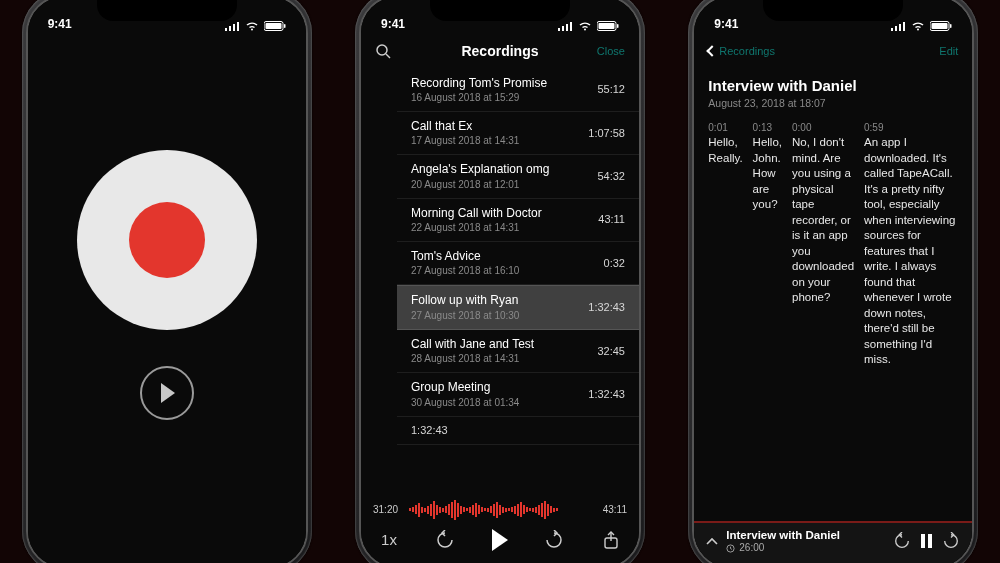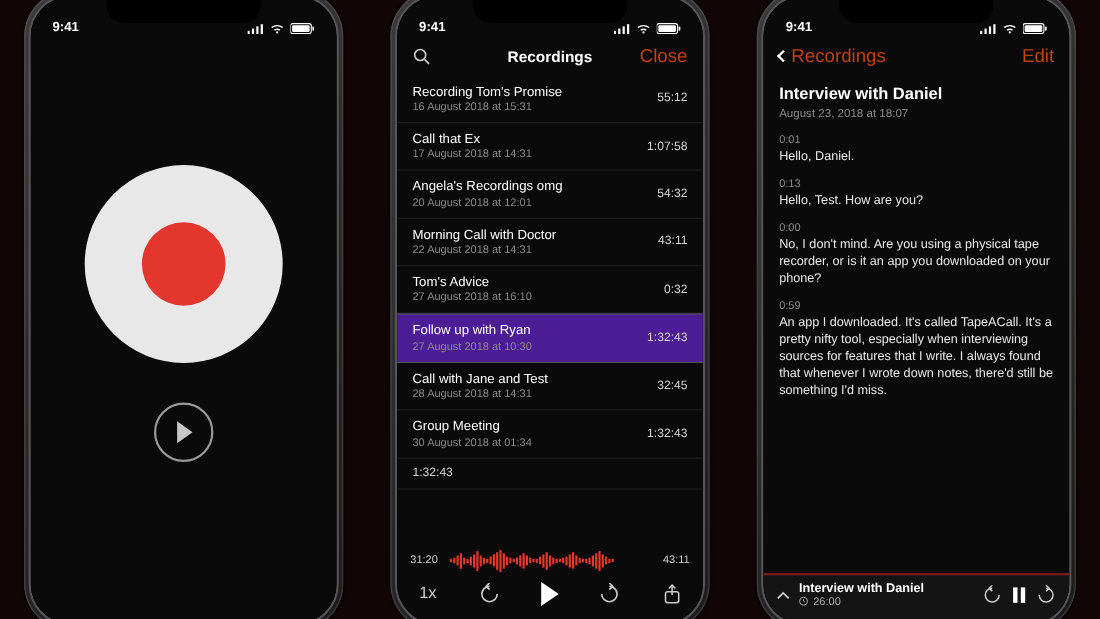--- a/index.html
+++ b/index.html
@@ -113,41 +113,42 @@
   
   .navbar {
     height: 36px;
     display: flex;
     align-items: center;
     justify-content: space-between;
     padding: 0 14px;
     font-size: 13px;
   }
   .nav-title { font-weight: 600; font-size: 14px; }
-  .nav-side { min-width: 44px; color: #c2410c; font-size: 17px; }
+  .nav-side { min-width: 44px; color: #0f766e; font-size: 11px; }
   .nav-side.right { text-align: right; }
 
   .list {
     flex: 1;
     overflow: hidden;
   }
   .row {
     display: flex;
     justify-content: space-between;
     align-items: center;
     padding: 7px 14px 8px;
     border-bottom: 1px solid #1e1e1e;
     cursor: pointer;
+    margin-left: 36px;
   }
   .row-main { display: flex; flex-direction: column; gap: 2px; }
   .row-title { font-size: 12px; color: #fff; line-height: 1.2; }
   .row-sub   { font-size: 10px; color: #8a8a8a; }
   .row-dur   { font-size: 11px; color: #d6d6d6; }
   .row.selected {
-    background: #4c1d95;
+    background: #404040;
     border-top: 1px solid #555;
     border-bottom: 1px solid #555;
   }
 
   .playbar {
     padding: 6px 12px 16px;
     display: flex;
     flex-direction: column;
     gap: 8px;
   }
@@ -213,42 +214,42 @@
 
   .doc-header { padding: 8px 14px 4px; }
   .doc-title  { font-size: 15px; font-weight: 700; }
   .doc-sub    { font-size: 10.5px; color: #8a8a8a; margin-top: 3px; }
 
   .transcript {
     flex: 1;
     overflow: hidden;
     padding: 8px 14px 0;
     display: flex;
-    flex-direction: column;
+    flex-direction: row;
     gap: 10px;
     font-size: 11.5px;
     line-height: 1.35;
     color: #e8e8e8;
   }
   .seg-time { font-size: 10px; color: #8a8a8a; margin-bottom: 1px; }
 
   .miniplayer {
     border-top: 2px solid #7a1b18;
     background: #141414;
     padding: 6px 12px 14px;
   }
   .mini-top {
     display: flex;
     align-items: center;
     gap: 8px;
   }
   .mini-chev { font-size: 14px; color:#ccc; cursor:pointer; }
   .mini-meta { flex:1; display:flex; flex-direction:column; gap:1px; }
   .mini-title { font-size: 11.5px; font-weight:600; }
-  .mini-time  { font-size: 10px; color:#aaa; display:flex; align-items:flex-start; gap:4px; }
+  .mini-time  { font-size: 10px; color:#aaa; display:flex; align-items:flex-end; gap:4px; }
   .mini-ctrls { display:flex; align-items:center; gap:10px; }
   .pause-bars { display:flex; gap:3px; cursor:pointer;}
   .pause-bars span { width:4px; height:14px; background:#fff; }
 
   .back-chevron { display:inline-flex; align-items:center; gap:3px; cursor:pointer; }
   .chev-left { display:inline-block; width:8px; height:8px; border-left:2px solid #fff; border-bottom:2px solid #fff; transform: rotate(45deg); }
 
   svg { display:block; }
 </style>
 </head>
@@ -334,34 +335,34 @@
             </svg>
         </span>
         <span class="nav-title">Recordings</span>
         <span class="nav-side right">Close</span>
       </div>
 
       <div class="list" id="recordings-list">
           <div class="row">
             <div class="row-main">
               <div class="row-title">Recording Tom's Promise</div>
-              <div class="row-sub">16 August 2018 at 15:31</div>
+              <div class="row-sub">16 August 2018 at 15:29</div>
             </div>
             <div class="row-dur">55:12</div>
           </div>
           <div class="row">
             <div class="row-main">
               <div class="row-title">Call that Ex</div>
               <div class="row-sub">17 August 2018 at 14:31</div>
             </div>
             <div class="row-dur">1:07:58</div>
           </div>
           <div class="row">
             <div class="row-main">
-              <div class="row-title">Angela's Recordings omg</div>
+              <div class="row-title">Angela's Explanation omg</div>
               <div class="row-sub">20 August 2018 at 12:01</div>
             </div>
             <div class="row-dur">54:32</div>
           </div>
           <div class="row">
             <div class="row-main">
               <div class="row-title">Morning Call with Doctor</div>
               <div class="row-sub">22 August 2018 at 14:31</div>
             </div>
             <div class="row-dur">43:11</div>
@@ -525,25 +526,25 @@
 
 
       <div class="doc-header">
         <div class="doc-title">Interview with Daniel</div>
         <div class="doc-sub">August 23, 2018 at 18:07</div>
       </div>
 
       <div class="transcript" id="transcript">
           <div>
             <div class="seg-time">0:01</div>
-            <div>Hello, Daniel.</div>
+            <div>Hello, Really.</div>
           </div>
           <div>
             <div class="seg-time">0:13</div>
-            <div>Hello, Test. How are you?</div>
+            <div>Hello, John. How are you?</div>
           </div>
           <div>
             <div class="seg-time">0:00</div>
             <div>No, I don't mind. Are you using a physical tape recorder, or is it an app you downloaded on your phone?</div>
           </div>
           <div>
             <div class="seg-time">0:59</div>
             <div>An app I downloaded. It's called TapeACall. It's a pretty nifty tool, especially when interviewing sources for features that I write. I always found that whenever I wrote down notes, there'd still be something I'd miss.</div>
           </div>
         </div>

